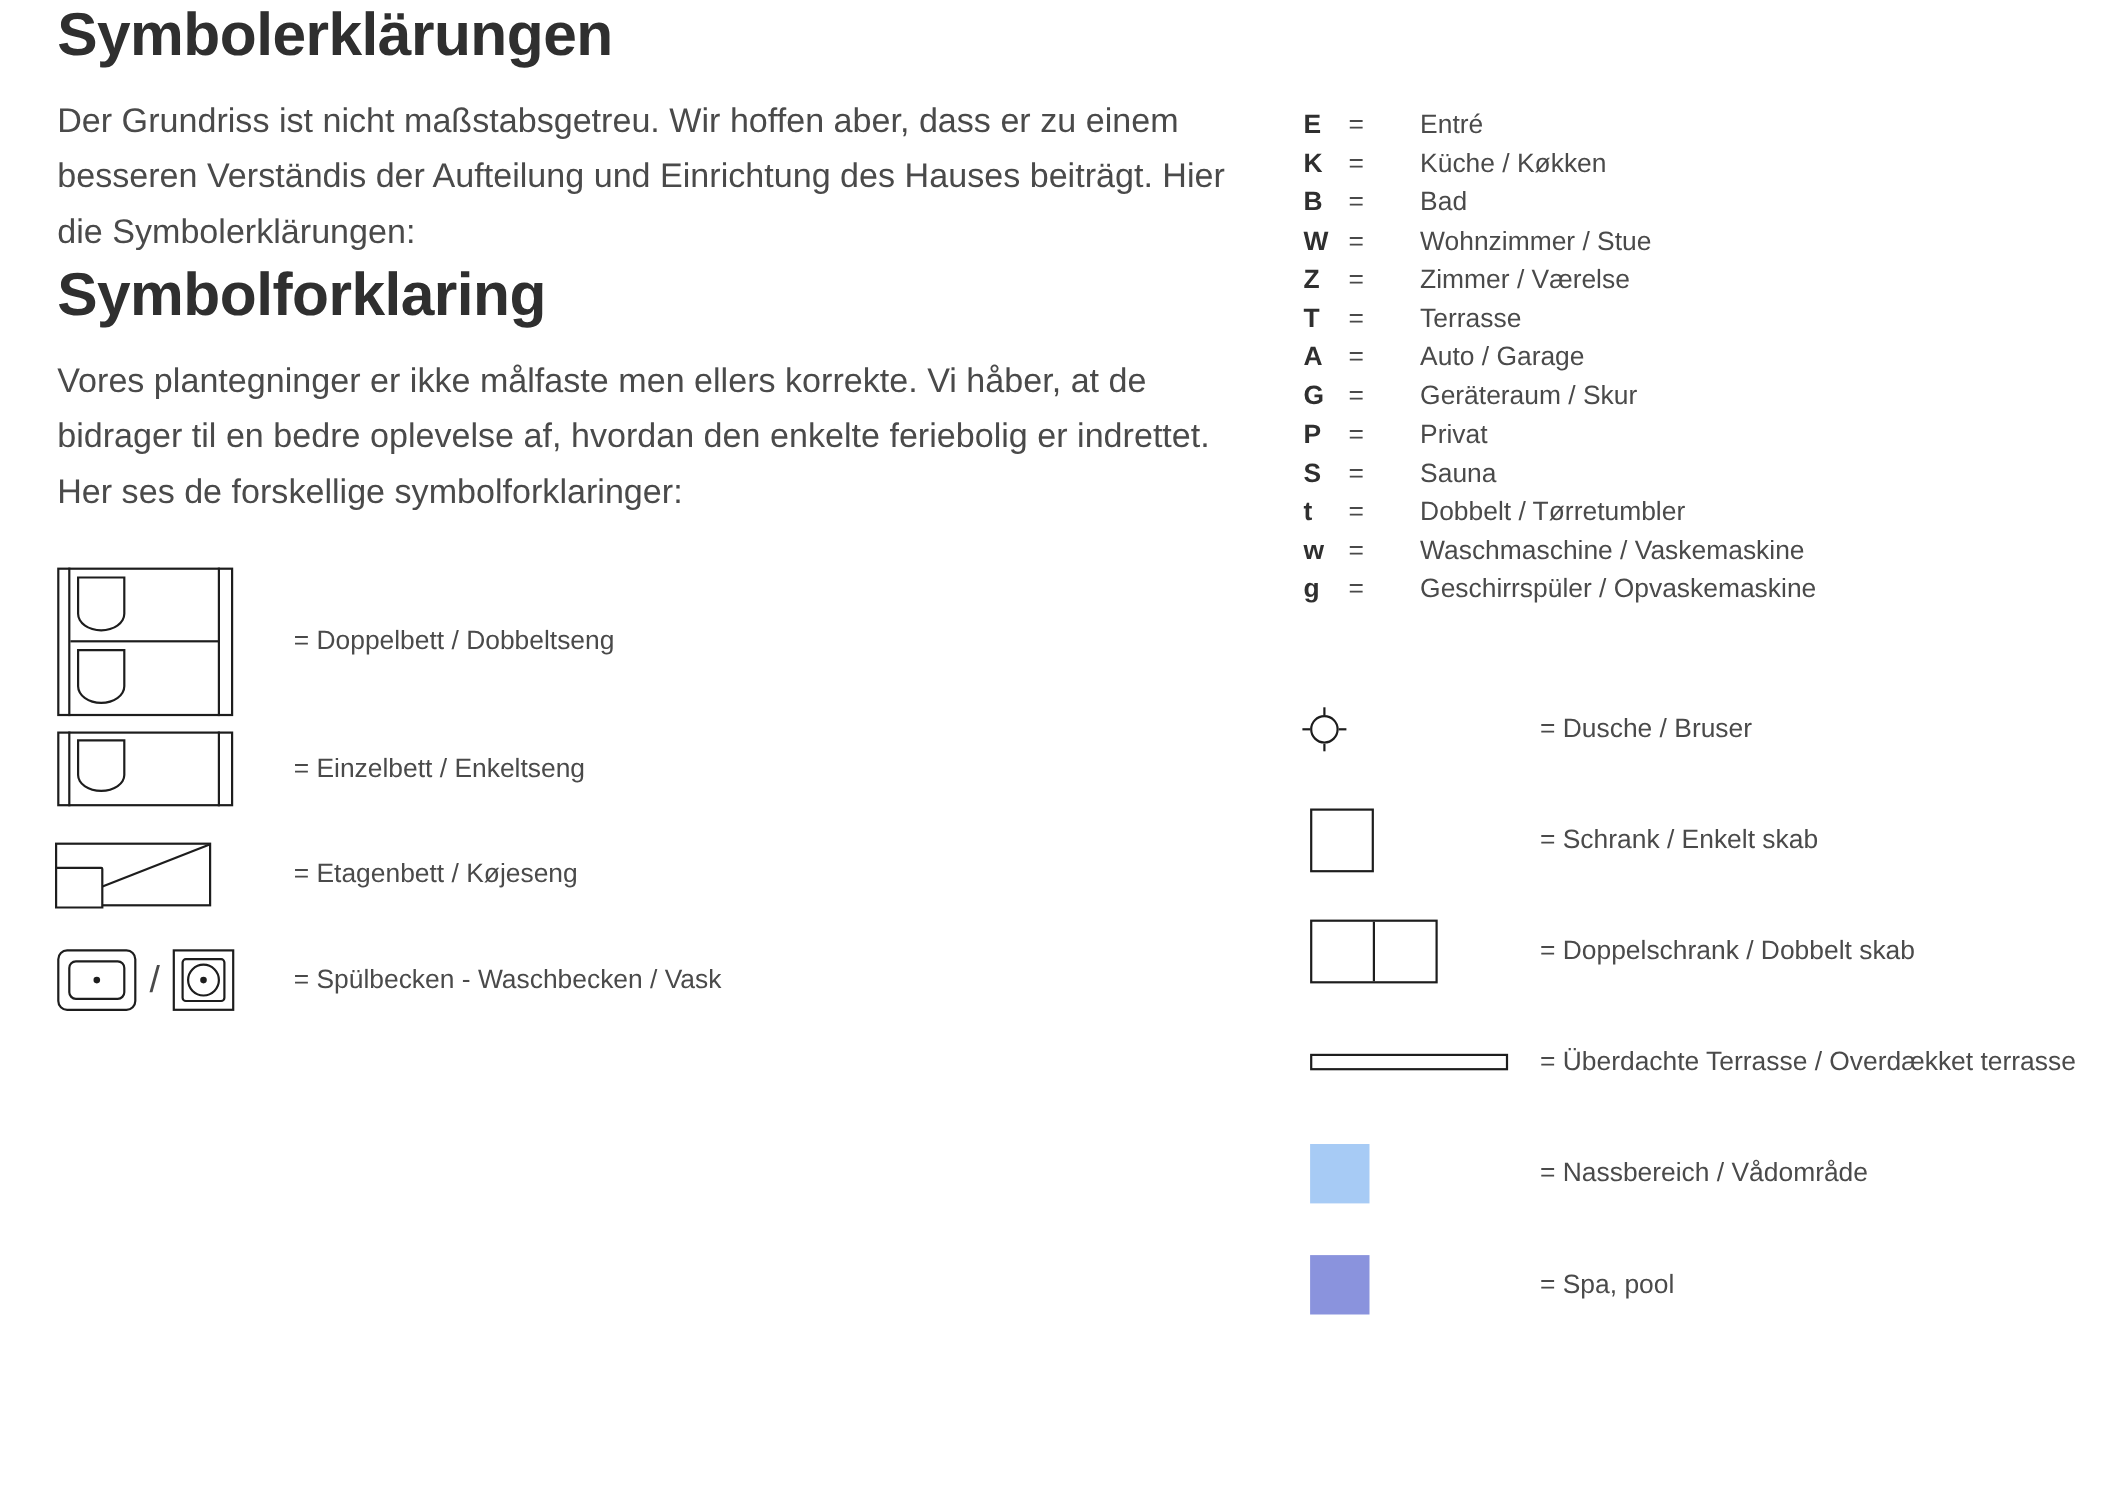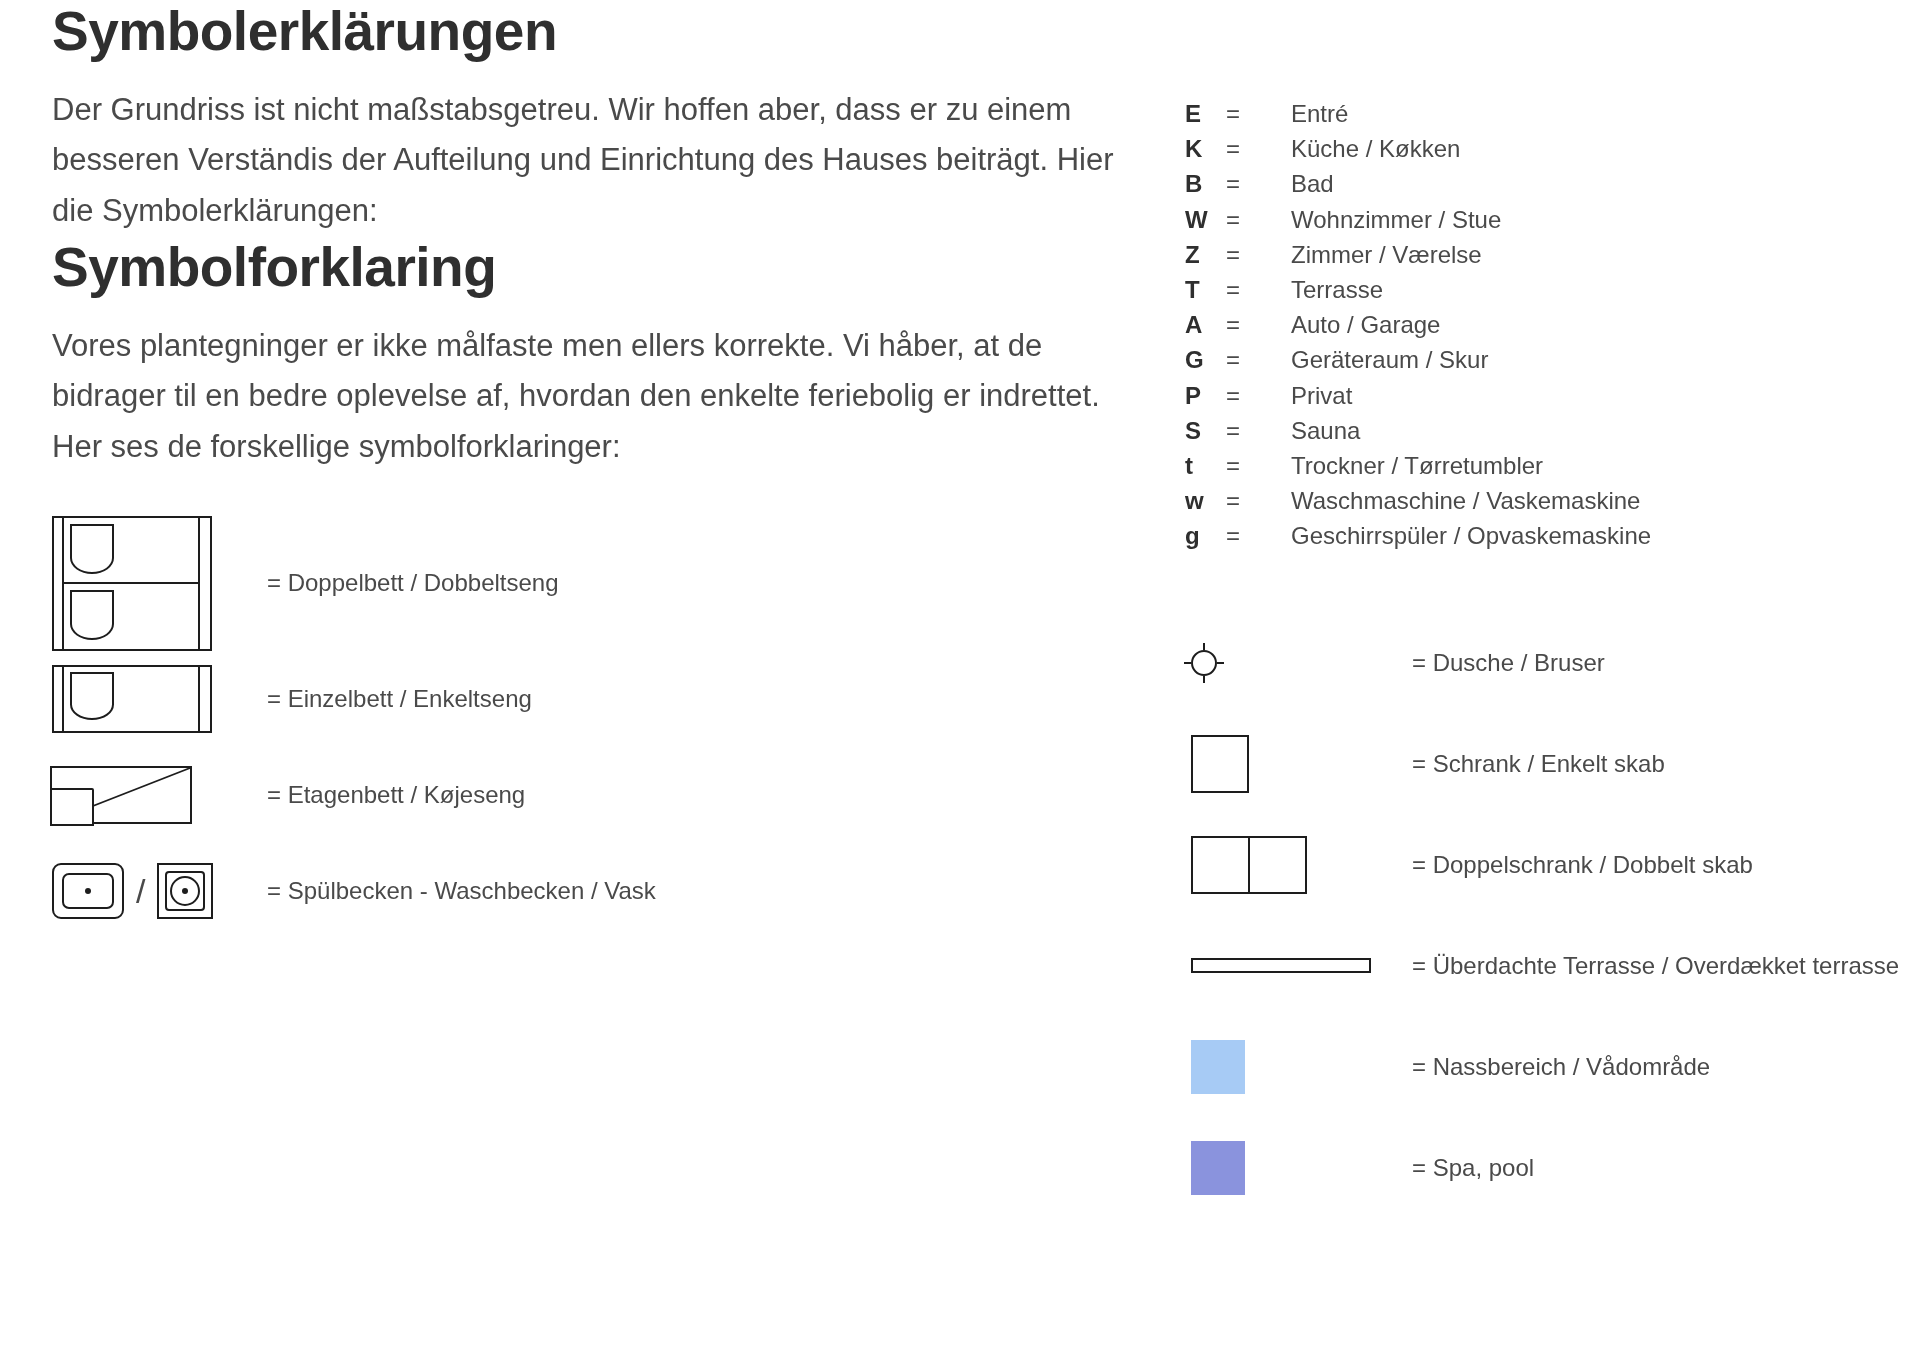--- a/index.html
+++ b/index.html
@@ -231,21 +231,20 @@
     text-align: center;
   }
   .abbr-val { white-space: nowrap; margin-left: 44px; }
 
   
   .rsym-list { margin-top: 55px; }
   .rsym-row {
     display: flex;
     align-items: center;
     min-height: 101px;
-    gap: 12px;
   }
   .rsym-art {
     width: 215px;
     flex: 0 0 215px;
     display: flex;
     align-items: center;
   }
   .rsym-label {
     font-size: 24px;
     color: #4a4a4a;
@@ -433,21 +432,21 @@
         <span class="abbr-val">Privat</span>
       </div>
       <div class="abbr-row">
         <span class="abbr-key">S</span>
         <span class="abbr-eq">=</span>
         <span class="abbr-val">Sauna</span>
       </div>
       <div class="abbr-row">
         <span class="abbr-key">t</span>
         <span class="abbr-eq">=</span>
-        <span class="abbr-val">Trockner / Tørretumbler</span>
+        <span class="abbr-val">Dobbelt / Tørretumbler</span>
       </div>
       <div class="abbr-row">
         <span class="abbr-key">w</span>
         <span class="abbr-eq">=</span>
         <span class="abbr-val">Waschmaschine / Vaskemaskine</span>
       </div>
       <div class="abbr-row">
         <span class="abbr-key">g</span>
         <span class="abbr-eq">=</span>
         <span class="abbr-val">Geschirrspüler / Opvaskemaskine</span>

